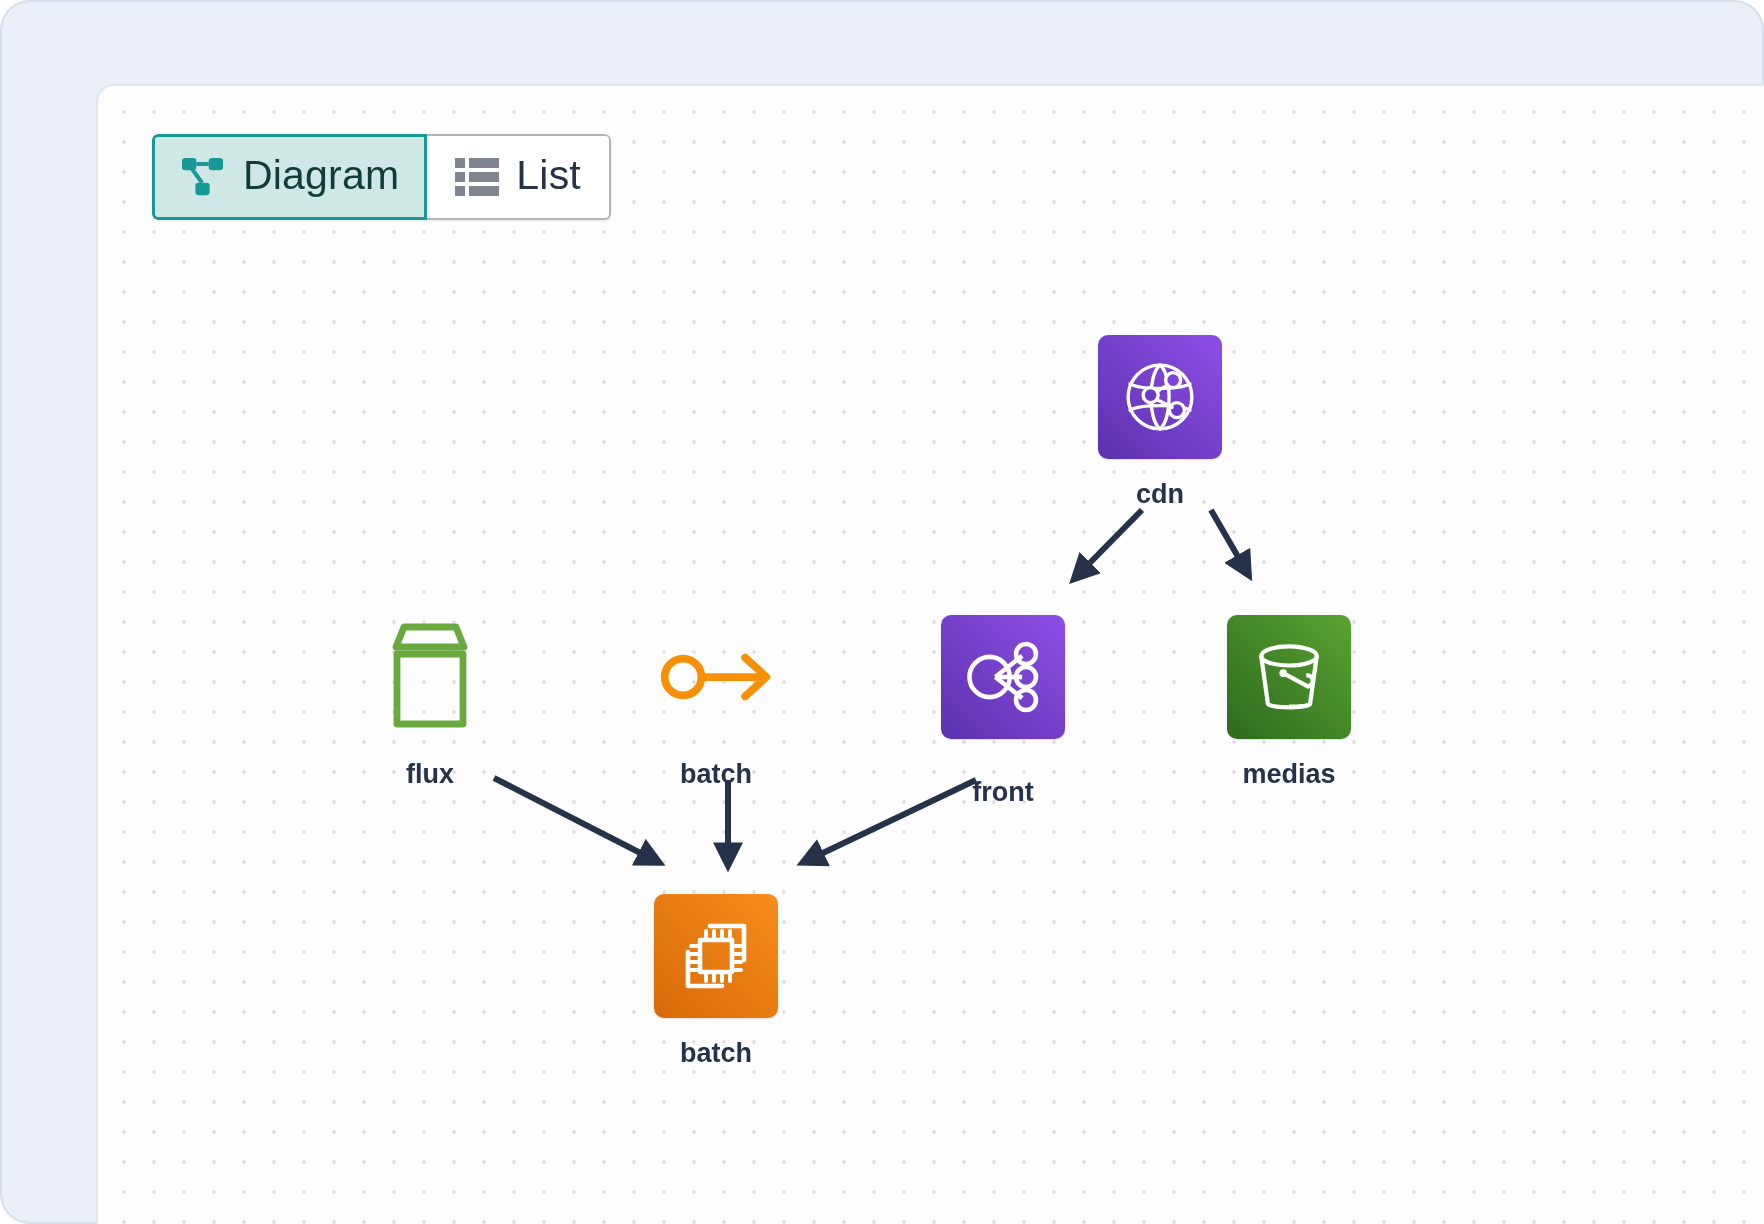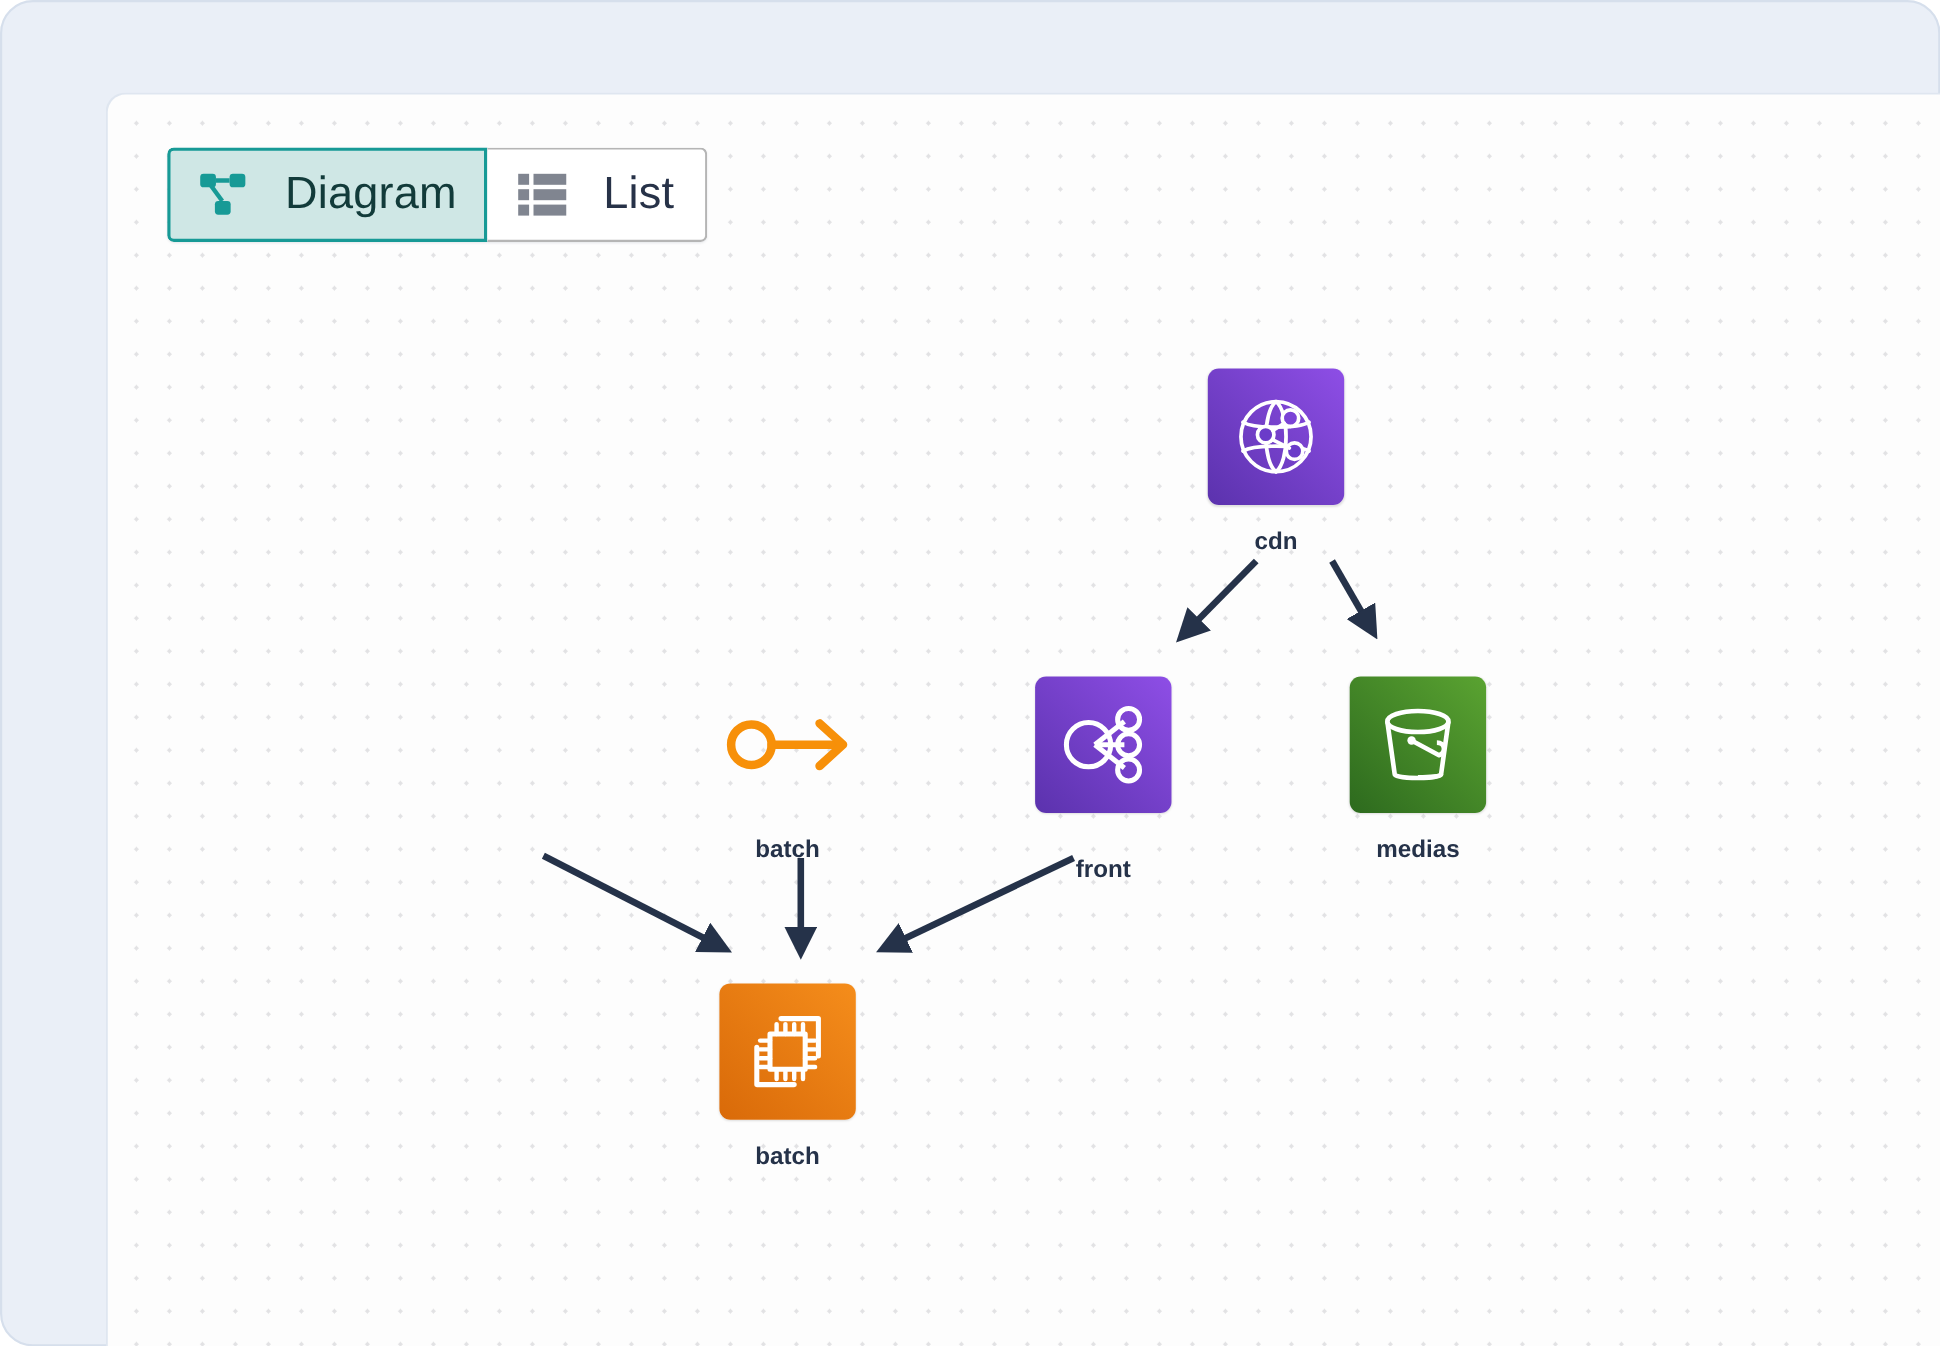--- a/index.html
+++ b/index.html
@@ -78,21 +78,21 @@
     color: #123b3a;
     border-radius: 6px 0 0 6px;
     padding: 0 25px;
   }
   .toggle-btn.inactive {
     border: 2px solid #b5b5b5;
     border-left: none;
     color: #273248;
     border-radius: 0 6px 6px 0;
   }
-  .toggle-btn .label { line-height: 1; padding-bottom: 4px; margin-left: 16px; }
+  .toggle-btn .label { line-height: 1; padding-bottom: 4px; }
 
   
   .sitemap-icon { width: 46px; height: 42px; display:block; }
   .list-icon { width: 44px; height: 40px; display:block; }
 
   
   .node {
     position: absolute;
     width: 180px;
     display: flex;
@@ -108,21 +108,21 @@
     align-items: center;
     justify-content: center;
     box-shadow: 0 1px 2px rgba(0,0,0,.12);
   }
   .node .tile.plain {
     background: none;
     box-shadow: none;
   }
   .node .node-label {
     margin-top: 22px;
-    font-size: 22px;
+    font-size: 27px;
     font-weight: bold;
     color: #253249;
     line-height: 1;
     white-space: nowrap;
   }
   .tile-cdn   { background: linear-gradient(45deg, #5b32ad 0%, #8e4ee6 100%); }
   .tile-front { background: linear-gradient(45deg, #5b32ad 0%, #8e4ee6 100%); }
   .tile-s3    { background: linear-gradient(45deg, #2d6a1e 0%, #5aa331 100%); }
   .tile-batch { background: linear-gradient(45deg, #d96a09 0%, #f58d1b 100%); }
 
@@ -172,20 +172,31 @@
             <circle cx="31" cy="15" r="4" fill="#7a42d6"></circle>
             <circle cx="33" cy="31" r="4" fill="#6b3cc9"></circle>
             <path d="M22.5 21 L28 17.5"></path>
             <path d="M22.5 25.5 L30.5 29.5"></path>
           </g>
         </svg>
       </div>
       <div class="node-label">cdn</div>
     </div>
 
+    <div class="node" style="left:242px; top:529px;">
+      <div class="tile plain">
+        <svg width="108" height="116" viewBox="0 0 54 58">
+          <g fill="none" stroke="#6aa93d" stroke-width="3.4" stroke-linejoin="round">
+            <path d="M10 14 L14 4 L40 4 L44 14 Z"></path>
+            <rect x="10.5" y="17.5" width="33" height="35"></rect>
+          </g>
+        </svg>
+      </div>
+      <div class="node-label">flux</div>
+    </div>
 
     <div class="node" style="left:528px; top:529px;">
       <div class="tile plain">
         <svg width="118" height="62" viewBox="0 0 60 32">
           <g fill="none" stroke="#f79009" stroke-width="4" stroke-linecap="round" stroke-linejoin="round">
             <circle cx="13" cy="16" r="9.5"></circle>
             <path d="M22.5 16 L55 16"></path>
             <path d="M45 6 L56 16 L45 26"></path>
           </g>
         </svg>

